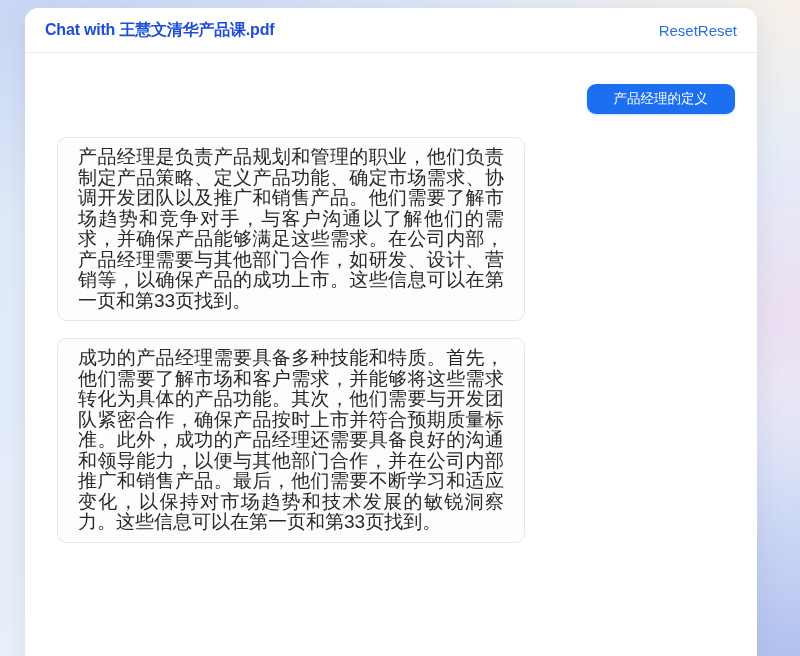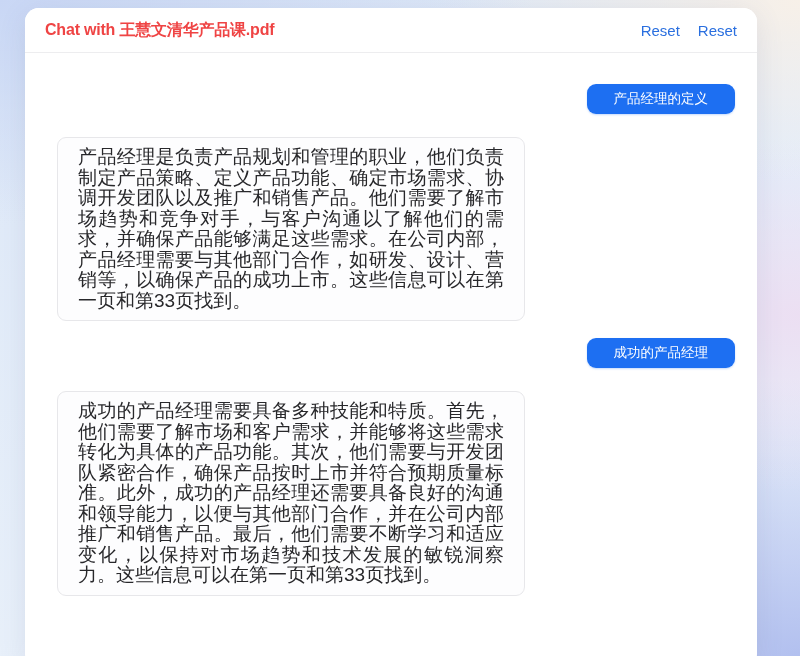--- a/index.html
+++ b/index.html
@@ -29,27 +29,27 @@
   .header {
     flex:0 0 45px;
     display:flex; align-items:center;
     padding:0 20px;
     border-bottom:1px solid #ededef;
     background:#fff;
   }
   .title {
     font-size:16px;
     font-weight:700;
-    color:#ef4444;
+    color:#1d4ed8;
     letter-spacing:-0.2px;
     text-align:right;
   }
   .header-actions {
     margin-left:auto;
-    display:flex; align-items:center; gap:18px;
+    display:flex; align-items:center; 
   }
   .link-btn {
     background:none; border:none; cursor:pointer;
     font-family:inherit;
     font-size:15px;
     color:#2a6fdf;
   }
 
   .chat {
     flex:1 1 auto;
@@ -89,16 +89,15 @@
     <div class="title">Chat with 王慧文清华产品课.pdf</div>
     <div class="header-actions">
       <button class="link-btn">Reset</button>
       <button class="link-btn">Reset</button>
     </div>
   </div>
 
   <div class="chat" id="chat">
       <div class="msg msg-user">产品经理的定义</div>
       <div class="msg msg-assistant">产品经理是负责产品规划和管理的职业，他们负责制定产品策略、定义产品功能、确定市场需求、协调开发团队以及推广和销售产品。他们需要了解市场趋势和竞争对手，与客户沟通以了解他们的需求，并确保产品能够满足这些需求。在公司内部，产品经理需要与其他部门合作，如研发、设计、营销等，以确保产品的成功上市。这些信息可以在第一页和第33页找到。</div>
-      <div class="msg msg-user">成功的产品经理</div>
       <div class="msg msg-assistant">成功的产品经理需要具备多种技能和特质。首先，他们需要了解市场和客户需求，并能够将这些需求转化为具体的产品功能。其次，他们需要与开发团队紧密合作，确保产品按时上市并符合预期质量标准。此外，成功的产品经理还需要具备良好的沟通和领导能力，以便与其他部门合作，并在公司内部推广和销售产品。最后，他们需要不断学习和适应变化，以保持对市场趋势和技术发展的敏锐洞察力。这些信息可以在第一页和第33页找到。</div>
     </div>
 </div>
 
 </body></html>

